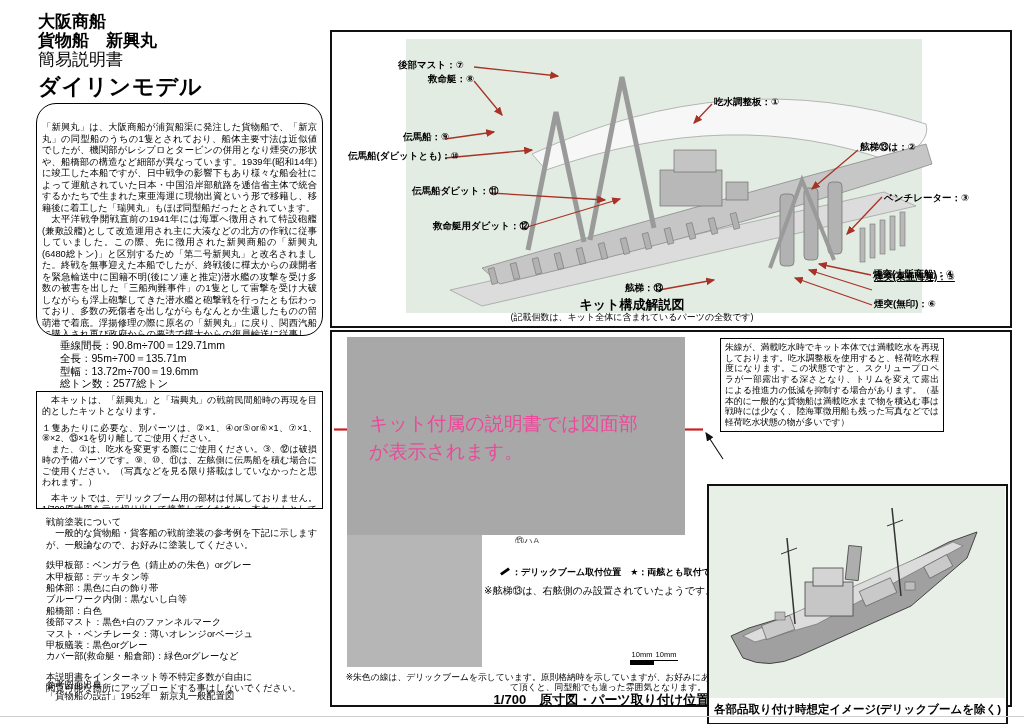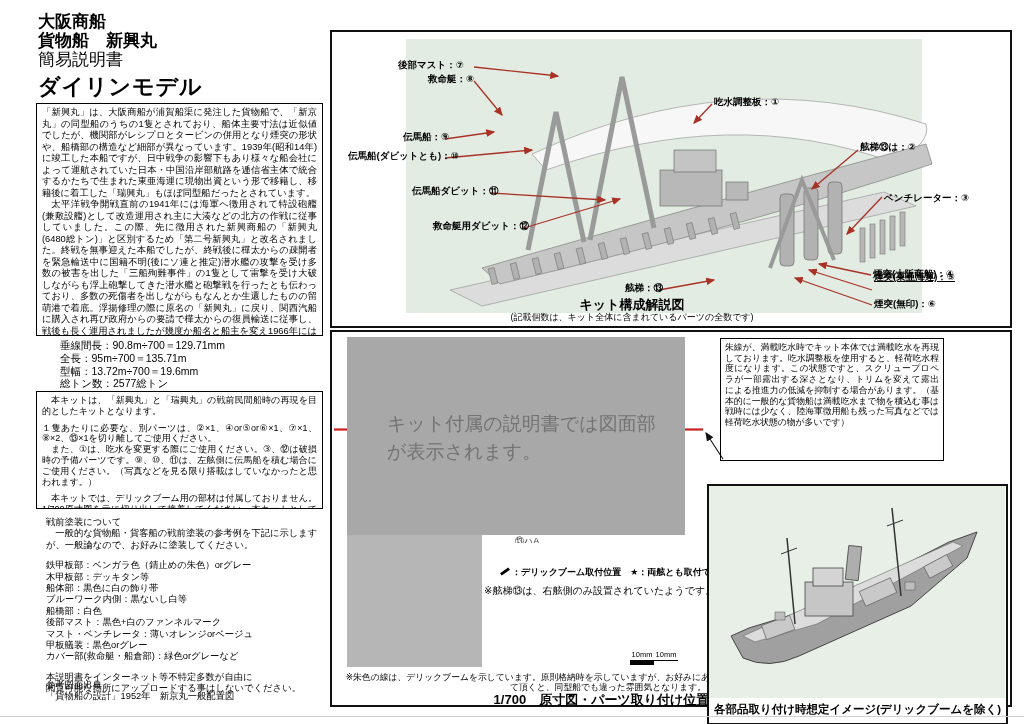--- a/index.html
+++ b/index.html
@@ -18,21 +18,21 @@
 
 <div id="page">
 
   <div class="abs" style="left:38px;top:12px;">
     <div style="font-size:17px;font-weight:bold;line-height:19px;">大阪商船</div>
     <div style="font-size:17px;font-weight:bold;line-height:19px;">貨物船　新興丸</div>
     <div style="font-size:17px;font-weight:normal;line-height:19px;">簡易説明書</div>
     <div style="font-size:22px;font-weight:bold;line-height:22px;margin-top:7px;letter-spacing:1px;">ダイリンモデル</div>
   </div>
 
-  <div class="abs thinbox" style="left:36px;top:103px;width:287px;height:233px;padding:3px 5px;overflow:hidden;">
+  <div class="abs thinbox" style="left:36px;top:103px;width:287px;height:233px;padding:18px 5px;overflow:hidden;border-radius:20px;">
     <p class="small" style="margin:0;">「新興丸」は、大阪商船が浦賀船渠に発注した貨物船で、「新京丸」の同型船のうちの1隻とされており、船体主要寸法は近似値でしたが、機関部がレシプロとタービンの併用となり煙突の形状や、船橋部の構造など細部が異なっています。1939年(昭和14年)に竣工した本船ですが、日中戦争の影響下もあり様々な船会社によって運航されていた日本・中国沿岸部航路を逓信省主体で統合するかたちで生まれた東亜海運に現物出資という形で移籍し、移籍後に着工した「瑞興丸」もほぼ同型船だったとされています。</p>
     <p class="small" style="margin:0;text-indent:1em;">太平洋戦争開戦直前の1941年には海軍へ徴用されて特設砲艦(兼敷設艦)として改造運用され主に大湊などの北方の作戦に従事していました。この際、先に徴用された新興商船の「新興丸(6480総トン)」と区別するため「第二号新興丸」と改名されました。終戦を無事迎えた本船でしたが、終戦後に樺太からの疎開者を緊急輸送中に国籍不明(後にソ連と推定)潜水艦の攻撃を受け多数の被害を出した「三船殉難事件」の1隻として雷撃を受け大破しながらも浮上砲撃してきた潜水艦と砲撃戦を行ったとも伝わっており、多数の死傷者を出しながらもなんとか生還したものの留萌港で着底。浮揚修理の際に原名の「新興丸」に戻り、関西汽船に購入され再び政府からの要請で樺太からの復員輸送に従事し、戦後も長く運用されましたが幾度か船名と船主を変え1966年には日本を離れパナマ船籍となり、1987年のロイドに記載されたのを最後に足跡は途絶えていますが、一説によれば1992年(平成4年)に解体されたとも言われております。</p>
   </div>
 
   <div class="abs" style="left:60px;top:339px;font-size:10.5px;line-height:12.8px;">
     <div>垂線間長：90.8m÷700＝129.71mm</div>
     <div>全長：95m÷700＝135.71m</div>
     <div>型幅：13.72m÷700＝19.6mm</div>
     <div>総トン数：2577総トン</div>
   </div>
@@ -169,26 +169,26 @@
       <defs>
         <marker id="ba" markerWidth="8" markerHeight="7" refX="7" refY="3.5" orient="auto">
           <path d="M0,0 L8,3.5 L0,7 Z" fill="#111"></path>
         </marker>
       </defs>
       <line x1="2" y1="97.5" x2="15" y2="97.5" stroke="#cc2020" stroke-width="2.2"></line>
       <line x1="353" y1="97.5" x2="371" y2="97.5" stroke="#cc2020" stroke-width="2.2"></line>
       <line x1="391" y1="127" x2="374" y2="101" stroke="#111" stroke-width="1.1" marker-end="url(#ba)"></line>
     </svg>
 
-    <div class="abs" style="left:55px;top:78px;font-size:19px;line-height:28px;color:#737373;">
+    <div class="abs" style="left:37px;top:78px;font-size:19px;line-height:28px;color:#ec4899;">
       <div>キット付属の説明書では図面部</div>
       <div>が表示されます。</div>
     </div>
 
-    <div class="abs thinbox" style="left:388px;top:6px;width:224px;height:123px;padding:3px 4px;font-size:8.8px;line-height:10.7px;text-align:justify;overflow:hidden;">朱線が、満載吃水時でキット本体では満載吃水を再現しております。吃水調整板を使用すると、軽荷吃水程度になります。この状態ですと、スクリュープロペラが一部露出する深さとなり、トリムを変えて露出による推進力の低減を抑制する場合があります。（基本的に一般的な貨物船は満載吃水まで物を積込む事は戦時には少なく、陸海軍徴用船も残った写真などでは軽荷吃水状態の物が多いです）</div>
+    <div class="abs thinbox" style="left:388px;top:6px;width:224px;height:94px;padding:3px 4px;font-size:8.8px;line-height:10.7px;text-align:justify;overflow:hidden;">朱線が、満載吃水時でキット本体では満載吃水を再現しております。吃水調整板を使用すると、軽荷吃水程度になります。この状態ですと、スクリュープロペラが一部露出する深さとなり、トリムを変えて露出による推進力の低減を抑制する場合があります。（基本的に一般的な貨物船は満載吃水まで物を積込む事は戦時には少なく、陸海軍徴用船も残った写真などでは軽荷吃水状態の物が多いです）</div>
 
     <div class="abs" style="left:183px;top:203px;height:8px;overflow:hidden;font-size:9px;color:#333;">⑬ハA</div>
 
     <div class="abs" style="left:168px;top:234px;font-size:9px;font-weight:bold;white-space:nowrap;">
       <span style="display:inline-block;width:10px;height:3px;background:#000;transform:rotate(-35deg);margin:0 2px 2px 0;"></span><span>：デリックブーム取付位置　★：両舷とも取付てください。</span>
     </div>
 
     <div class="abs" style="left:152px;top:252px;font-size:10px;white-space:nowrap;text-align:center;">※舷梯⑬は、右舷側のみ設置されていたようです。</div>
 
     <div class="abs" style="left:298px;top:319px;">

